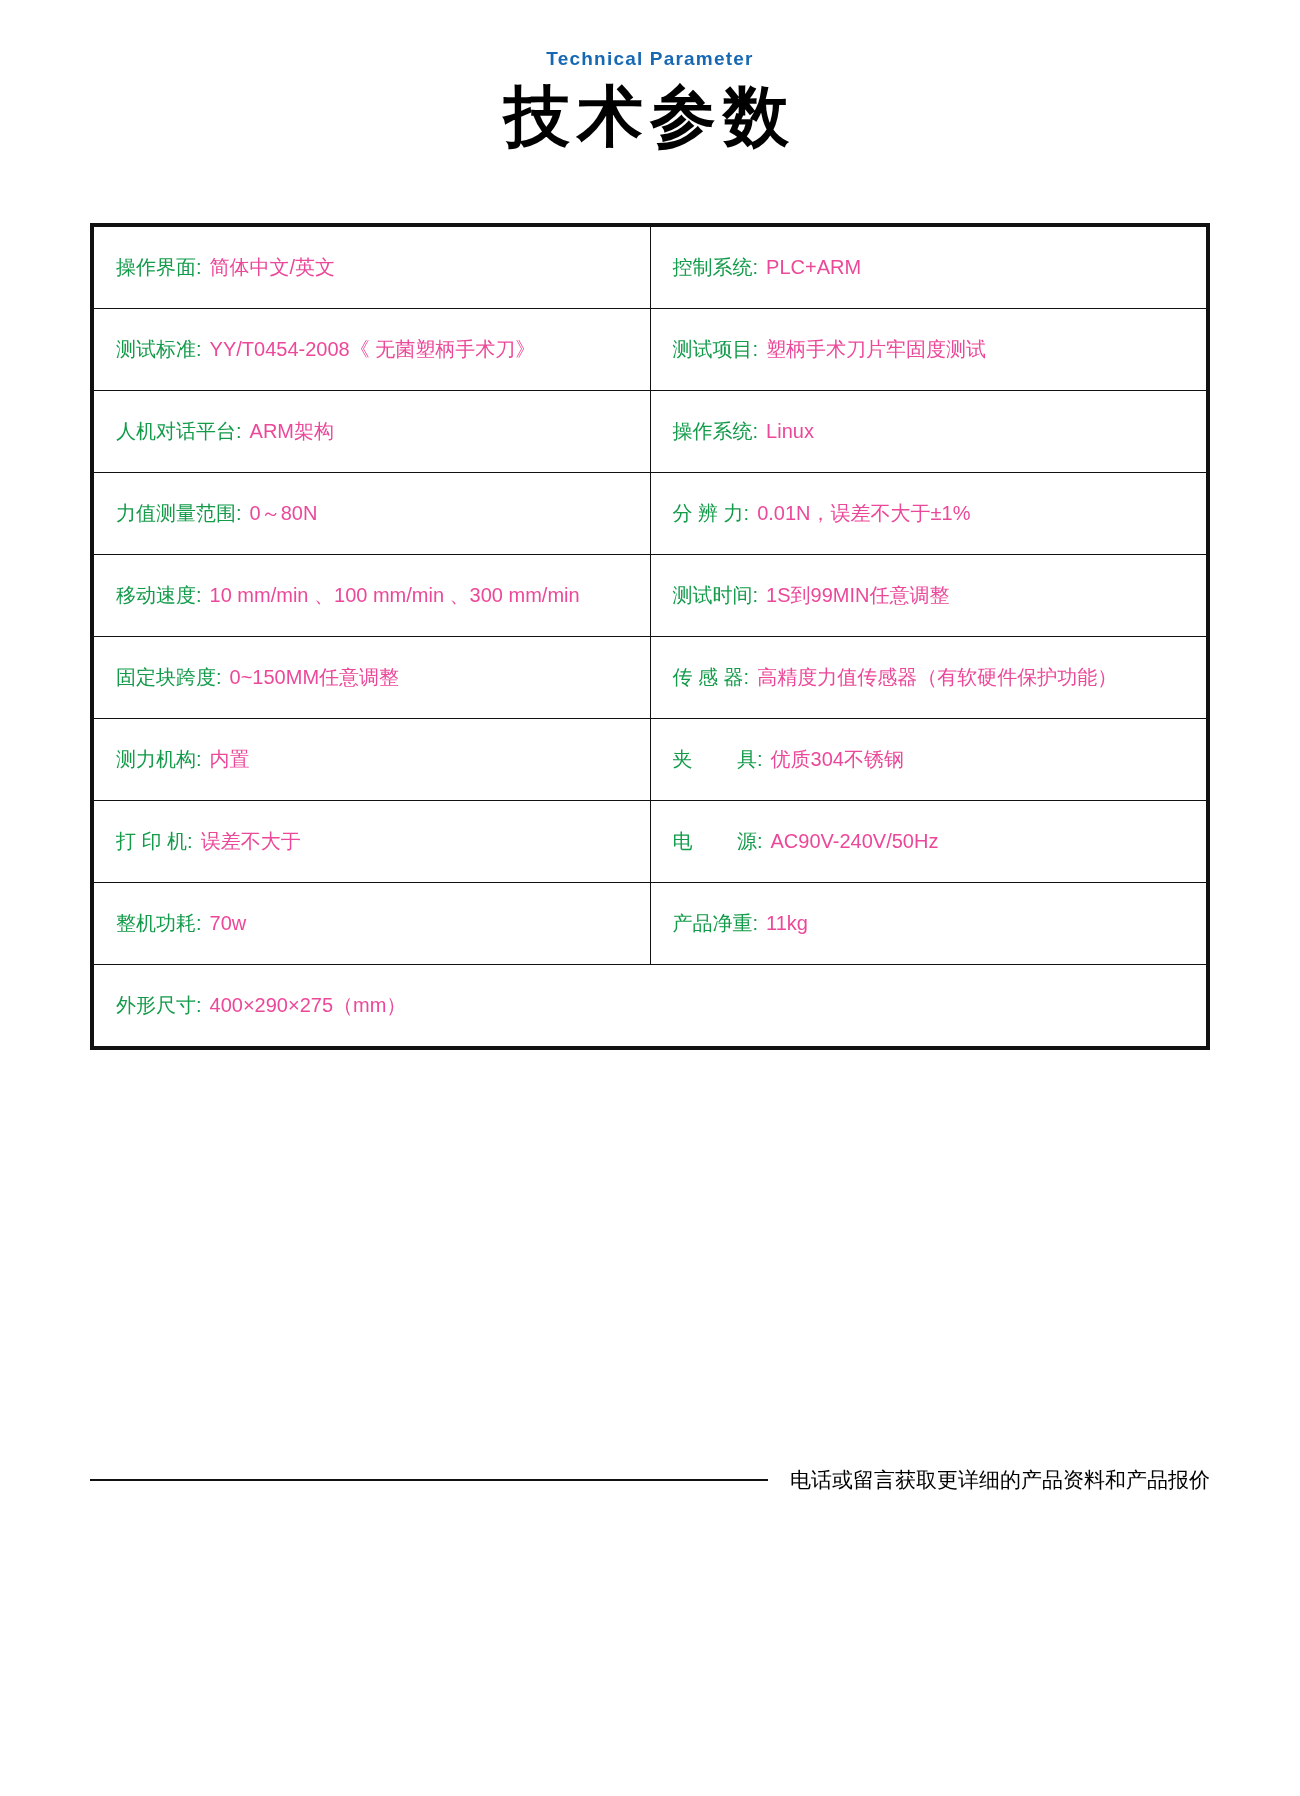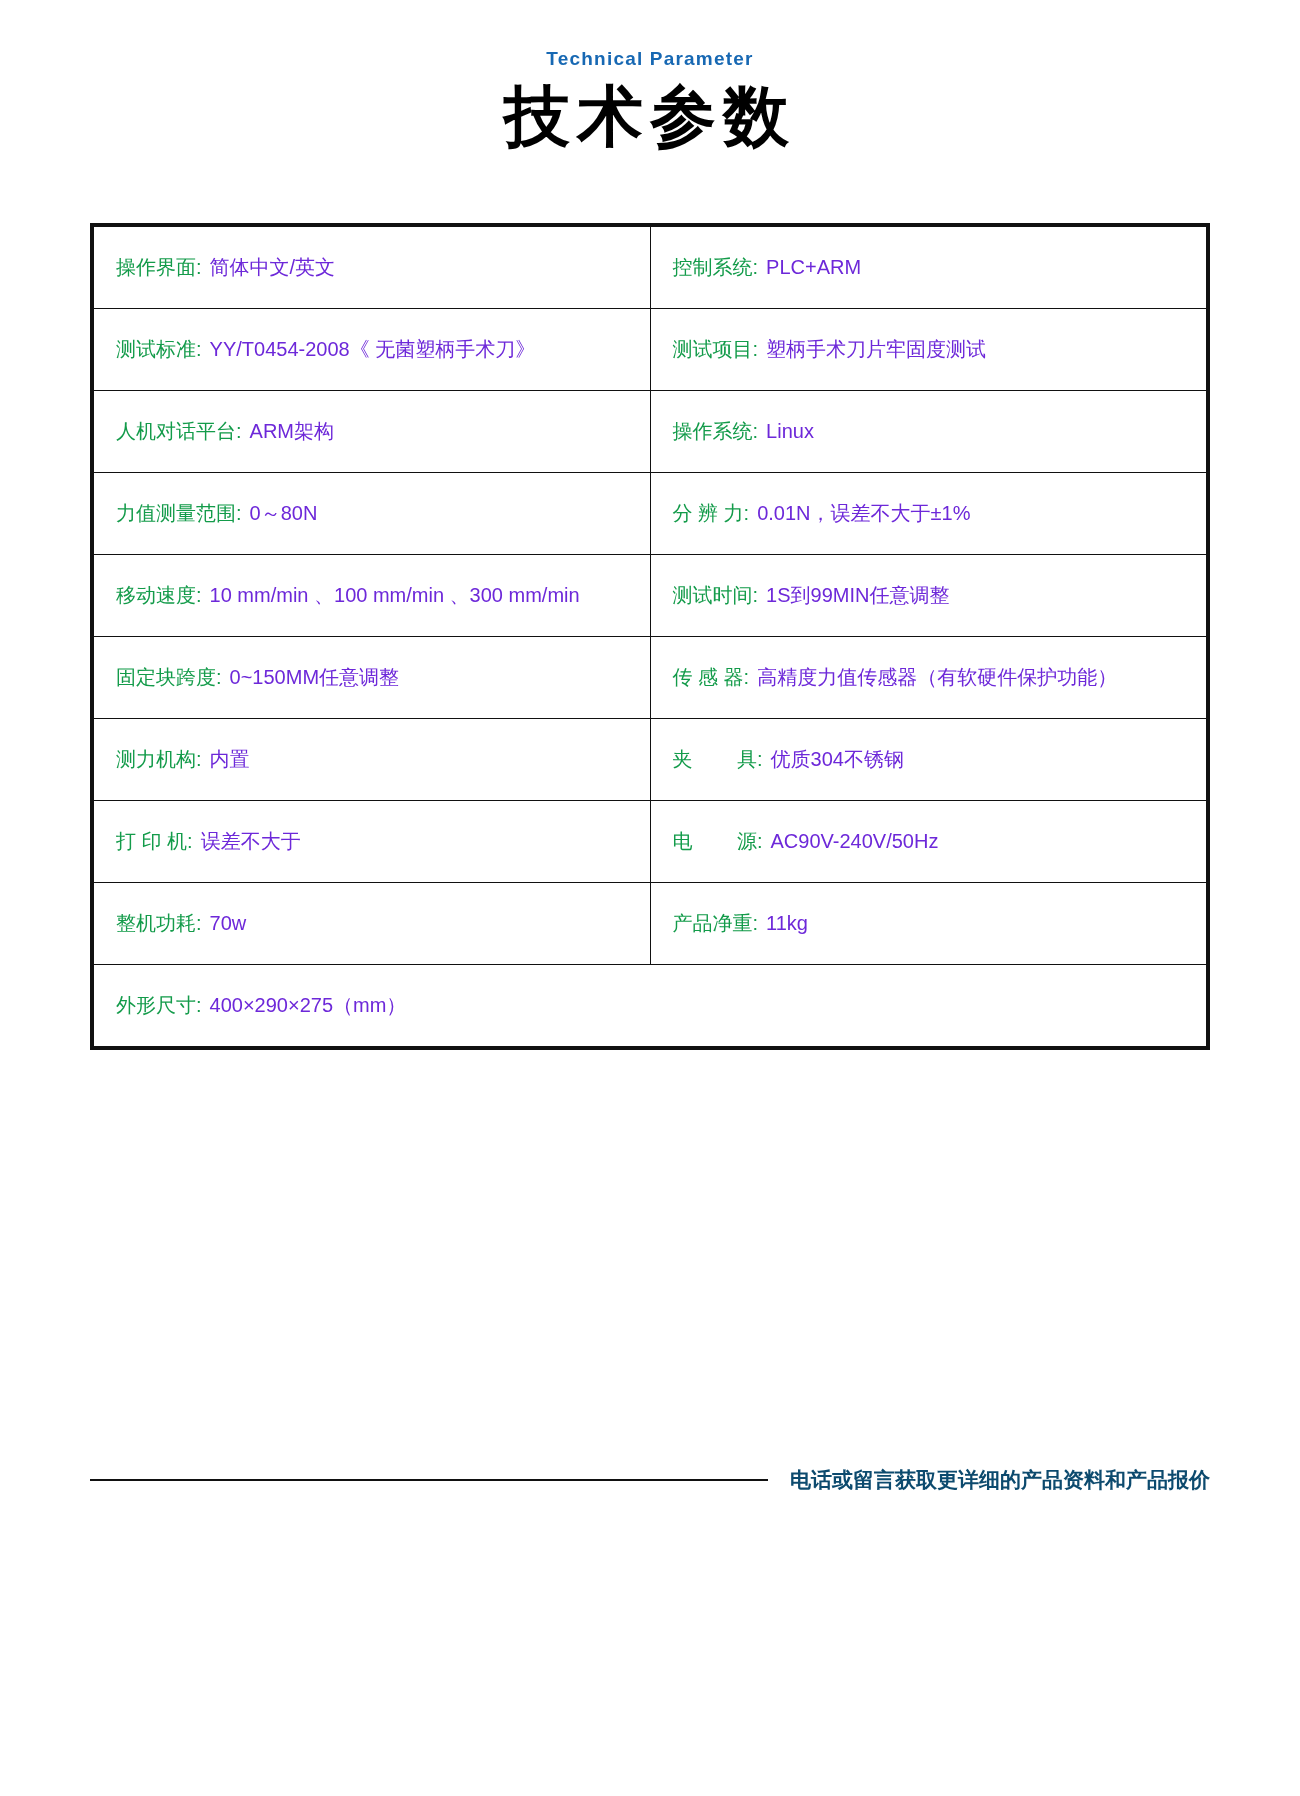--- a/index.html
+++ b/index.html
@@ -58,21 +58,21 @@
     line-height: 1.45;
   }
   table.spec td.left-cell { width: 50%; }
   table.spec td.right-cell { width: 50%; }
   .lbl {
     color: #139b4a;
     font-weight: normal;
     white-space: pre;
   }
   .val {
-    color: #6d28d9;
+    color: #ec4899;
   }
   .kv {
     display: flex;
     align-items: flex-start;
   }
   .kv .lbl {
     flex: 0 0 auto;
     padding-right: 8px;
   }
   .kv .val {
@@ -88,22 +88,22 @@
     gap: 0;
   }
   .footer .rule {
     flex: 1 1 auto;
     height: 2px;
     background: #111111;
     margin-right: 22px;
   }
   .footer .note {
     font-size: 21px;
-    font-weight: bold;
-    color: #0c4a6e;
+    font-weight: normal;
+    color: #000000;
     white-space: nowrap;
   }
 </style>
 </head>
 <body>
 
 <div class="page">
 
   <div class="header">
     <p class="eyebrow">Technical Parameter</p>

